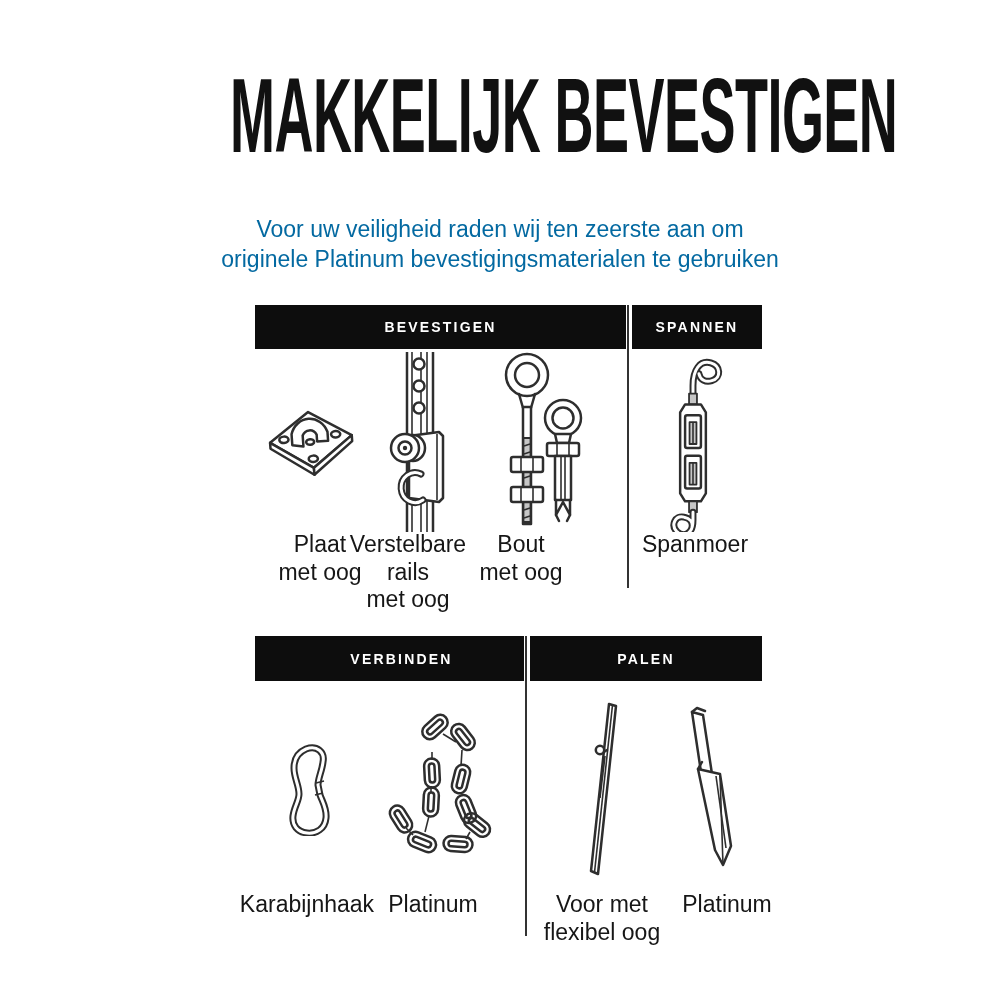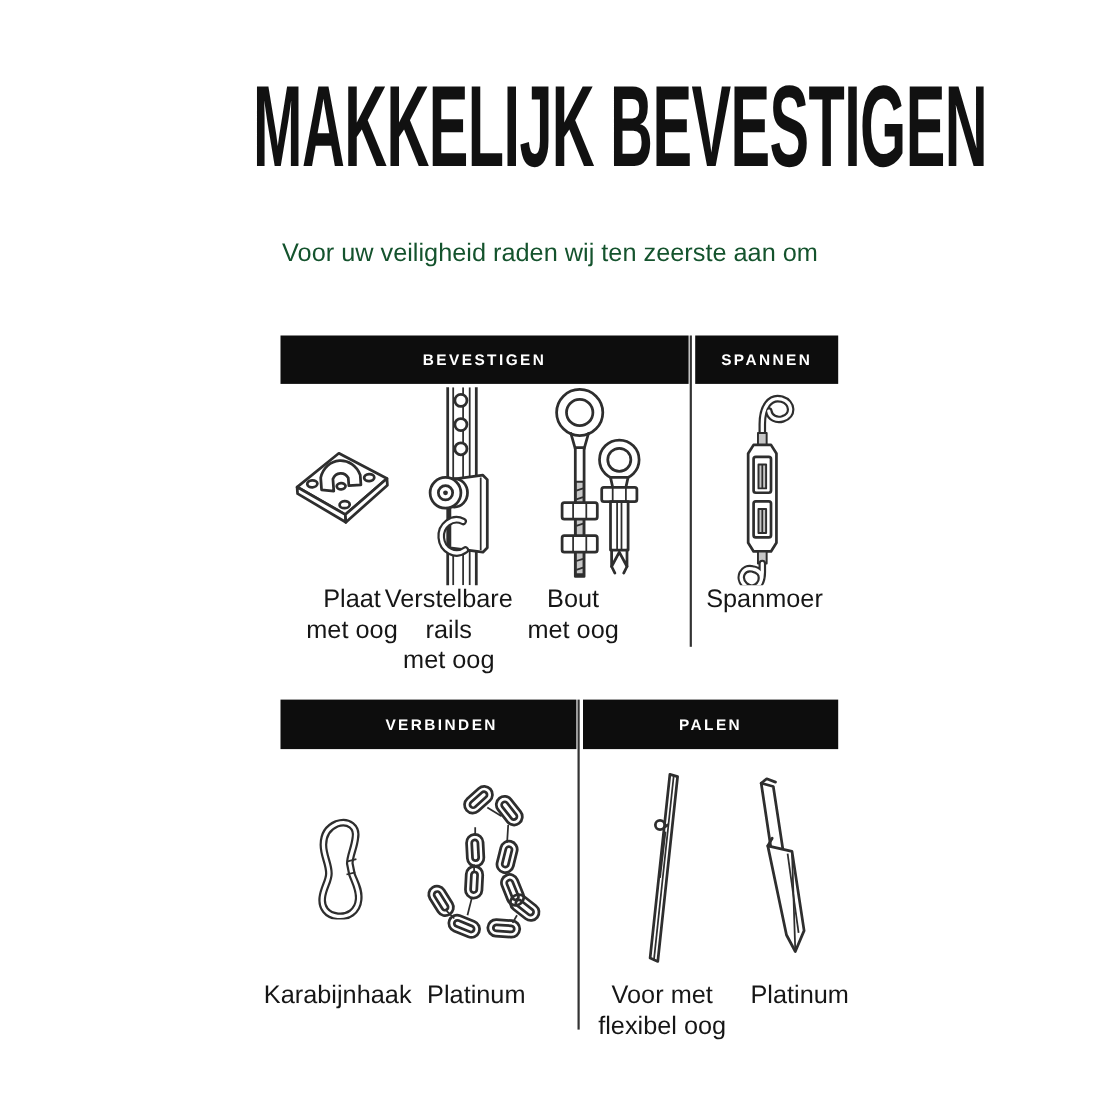--- a/index.html
+++ b/index.html
@@ -17,21 +17,21 @@
     background:var(--background);
     font-family:"Liberation Sans", sans-serif;color:var(--ink);border-radius:16px;
   }
   .title{
     position:absolute;top:58px;left:0;width:1000px;text-align:center;
     font-size:100px;font-weight:bold;letter-spacing:-1px;white-space:nowrap;
     transform:scale(0.54,1.05);transform-origin:50% 50%;color:#111;
   }
   .subtitle{
     position:absolute;top:214px;left:0;width:1000px;text-align:center;
-    font-size:23px;line-height:30px;color:#14532d;
+    font-size:23px;line-height:30px;color:#0369a1;
   }
   .bars{position:absolute;display:flex;gap:6px;z-index:2;text-align:center;}
   .bars1{left:255px;top:305px;width:507px;height:44px;}
   .bars2{left:255px;top:636px;width:507px;height:45px;}
   .bar{
     background:var(--bar-bg);color:var(--bar-text);
     display:flex;align-items:center;justify-content:center;
     font-size:14px;font-weight:bold;letter-spacing:2.2px;white-space:nowrap;
   }
   .bar.bevestigen{width:371px;}
@@ -57,20 +57,21 @@
 </style>
 </head>
 <body>
 
 <div id="canvas">
 
   <div class="title">MAKKELIJK BEVESTIGEN</div>
 
   <div class="subtitle">
     <span>Voor uw veiligheid raden wij ten zeerste aan om</span><br>
+    <span>originele Platinum bevestigingsmaterialen te gebruiken</span>
   </div>
 
   <div class="vline" id="vline-top"></div>
   <div class="vline" id="vline-bottom"></div>
 
   <div class="bars bars1">
     <div class="bar bevestigen">BEVESTIGEN</div>
     <div class="bar spannen">SPANNEN</div>
   </div>
 

